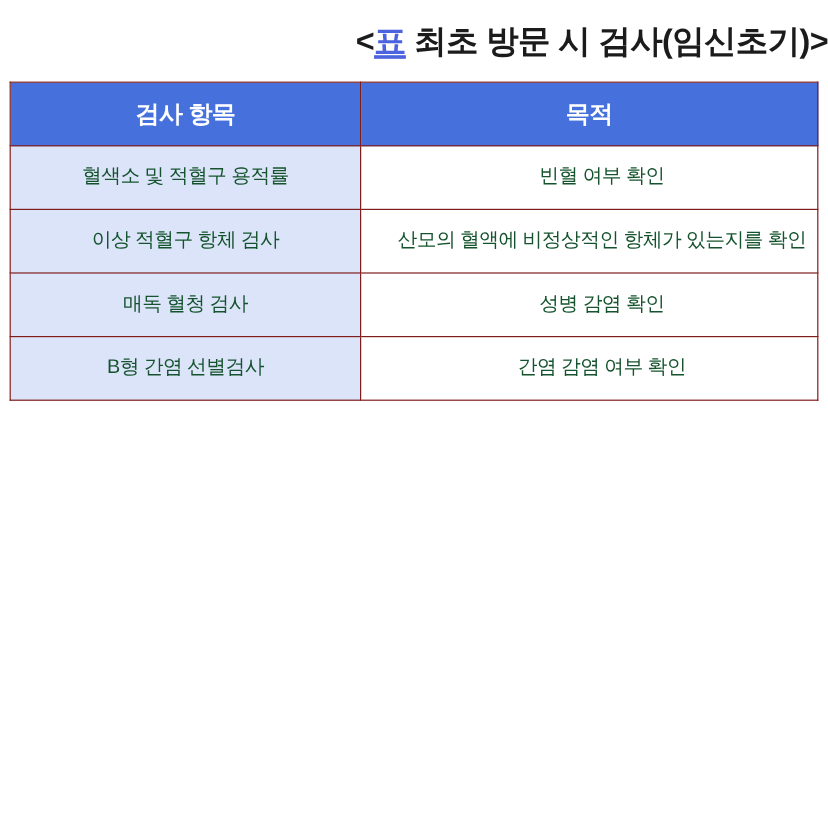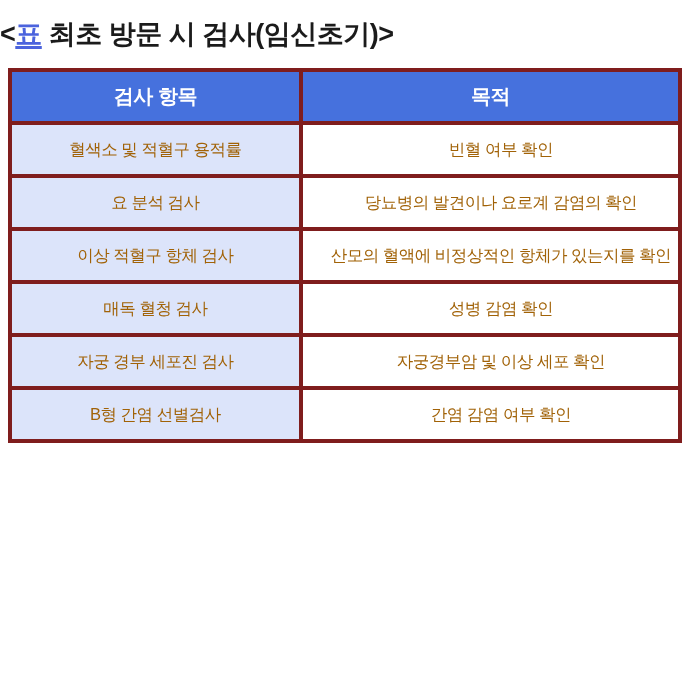--- a/index.html
+++ b/index.html
@@ -4,21 +4,21 @@
 <style>
   * { margin: 0; padding: 0; box-sizing: border-box; }
   html, body {
     width: 690px;
     background: #ffffff;
     font-family: "Liberation Sans", "DejaVu Sans", sans-serif;
   }
   body { height: 681px; overflow: hidden; }
 
   .page-title {
-    text-align: left;
+    text-align: right;
     margin-top: 16px;
     margin-bottom: 16px;
     font-size: 27px;
     font-weight: 800;
     color: #1b1b1b;
     letter-spacing: -0.5px;
   }
   .page-title .hl {
     color: #4b63dd;
     text-decoration: underline;
@@ -26,39 +26,39 @@
     text-decoration-thickness: 2.5px;
   }
 
   table.test-table {
     width: 674px;
     margin: 0 8px;
     border-collapse: collapse;
     table-layout: fixed;
   }
   .test-table th, .test-table td {
-    border: 4px solid #7f1d1d;
+    border: 1px solid #7f1d1d;
     text-align: center;
     vertical-align: middle;
   }
   .test-table th {
     background: #4671dd;
     color: #ffffff;
     font-size: 20px;
     font-weight: 700;
     height: 53px;
     letter-spacing: -0.5px;
   }
   .test-table col.c-item { width: 43.4%; }
   .test-table col.c-purpose { width: 56.6%; }
   .test-table td {
     height: 53px;
     font-size: 16.5px;
     font-weight: 500;
-    color: #a16207;
+    color: #14532d;
     padding: 8px 6px;
     letter-spacing: -0.5px;
     line-height: 1.45;
   }
   .test-table td.item-cell {
     background: #dce4fa;
     white-space: pre-line;
   }
   .test-table td.purpose-cell {
     background: #ffffff;
@@ -81,33 +81,25 @@
       <th>목적</th>
     </tr>
   </thead>
   <tbody>
 
   <tr>
       <td class="item-cell">혈색소 및 적혈구 용적률</td>
       <td class="purpose-cell">빈혈 여부 확인</td>
     </tr>
       <tr>
-      <td class="item-cell">요 분석 검사</td>
-      <td class="purpose-cell">당뇨병의 발견이나 요로계 감염의 확인</td>
-    </tr>
-      <tr>
       <td class="item-cell">이상 적혈구 항체 검사</td>
       <td class="purpose-cell">산모의 혈액에 비정상적인 항체가 있는지를 확인</td>
     </tr>
       <tr>
       <td class="item-cell">매독 혈청 검사</td>
       <td class="purpose-cell">성병 감염 확인</td>
-    </tr>
-      <tr>
-      <td class="item-cell">자궁 경부 세포진 검사</td>
-      <td class="purpose-cell">자궁경부암 및 이상 세포 확인</td>
     </tr>
       <tr>
       <td class="item-cell">B형 간염 선별검사</td>
       <td class="purpose-cell">간염 감염 여부 확인</td>
     </tr>
     </tbody>
 </table>
 
 </body></html>

